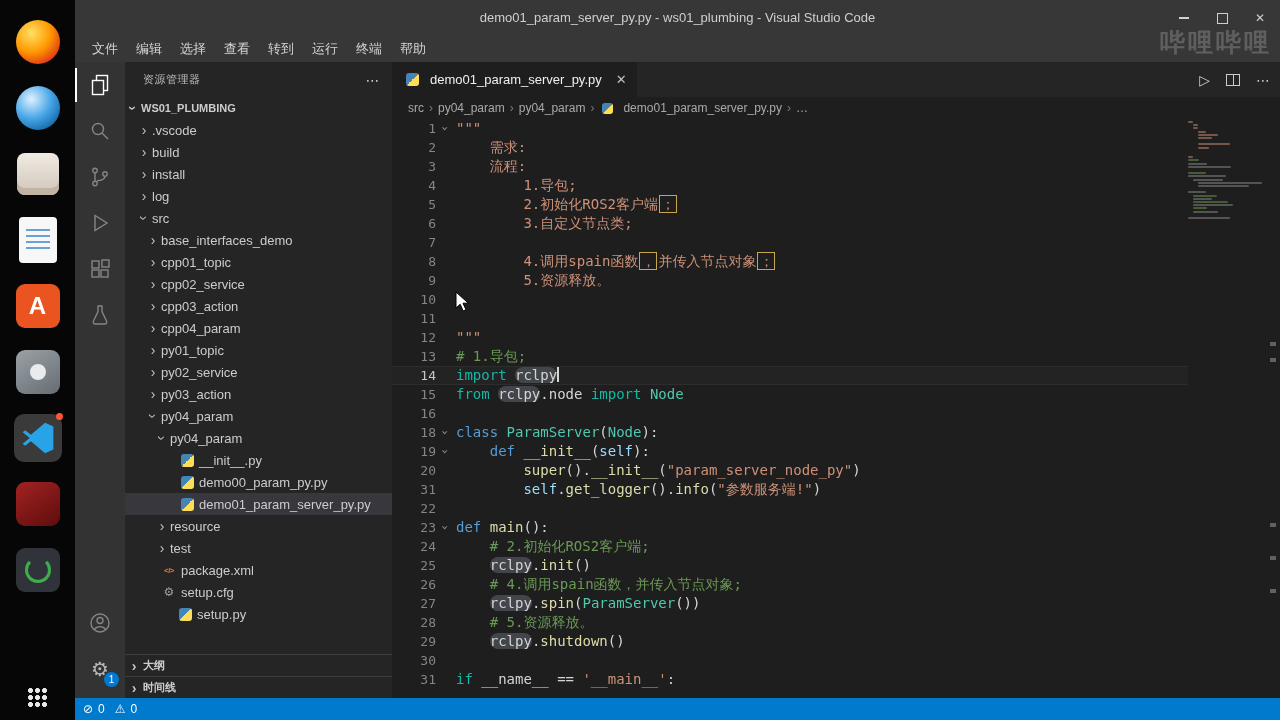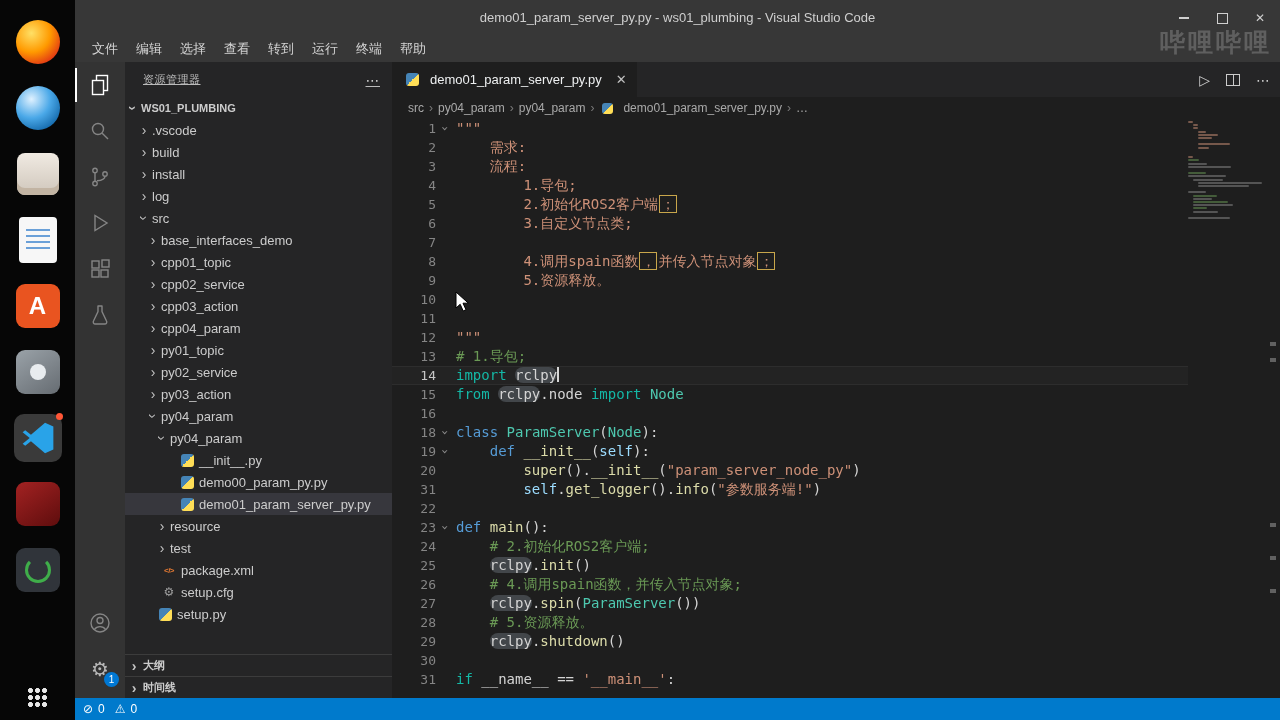--- a/index.html
+++ b/index.html
@@ -48,21 +48,21 @@
   .ab-item svg { stroke:currentColor; fill:none; stroke-width:1.4; }
   .ab-item.active { color:#ffffff; }
   .ab-item.active::before { content:""; position:absolute; left:0; top:6px; bottom:6px; width:2px; background:#ffffff; }
   .ab-bottom { margin-top:auto; display:flex; flex-direction:column; align-items:center; padding-bottom:6px; }
   .gear-glyph { font-size:20px; color:#b8b8b8; line-height:1; }
   .ab-badge { position:absolute; right:6px; bottom:5px; width:15px; height:15px; border-radius:50%; background:#0078d4; color:#fff;
               font-size:10px; display:flex; align-items:center; justify-content:center; }
 
   
   .sidebar { width:267px; background:#252526; flex:none; position:relative; display:flex; flex-direction:column; }
-  .sidebar-header { height:35px; display:flex; align-items:center; padding:0 12px 0 18px; color:#bbbbbb; font-size:11px; letter-spacing:.5px; flex:none;text-decoration:underline; }
+  .sidebar-header { height:35px; display:flex; align-items:center; padding:0 12px 0 18px; color:#bbbbbb; font-size:11px; letter-spacing:.5px; flex:none; }
   .sidebar-more { margin-left:auto; color:#cccccc; font-size:14px; cursor:pointer; }
   .section-title { height:22px; display:flex; align-items:center; font-weight:bold; font-size:11px; color:#cccccc; cursor:pointer; flex:none; }
   .tree { flex:1; overflow:hidden; }
   .tree-row { height:22px; display:flex; align-items:center; color:#cccccc; font-size:13px; cursor:pointer; white-space:nowrap; }
   .tree-row.selected { background:#37373d; }
   .chev { width:16px; flex:none; text-align:center; color:#c5c5c5; font-size:14px; line-height:1; }
   .chev.exp { transform:rotate(90deg); }
   .chev-spacer { width:16px; flex:none; }
   .fi { width:16px; height:15px; flex:none; margin-right:4px; display:flex; align-items:center; justify-content:center; }
   .fi-python { }
@@ -344,21 +344,21 @@
             <div class="tree-row" style="padding-left: 20px;">
               <span class="chev-spacer"></span>
               <span class="fi fi-xml">&lt;/&gt;</span>
               <span class="tree-label">package.xml</span>
             </div>
             <div class="tree-row" style="padding-left: 20px;">
               <span class="chev-spacer"></span>
               <span class="fi fi-cfg">⚙</span>
               <span class="tree-label">setup.cfg</span>
             </div>
-            <div class="tree-row" style="padding-left: 16px;">
+            <div class="tree-row" style="padding-left: 36px;">
               <span class="chev-spacer"></span>
               <span class="fi fi-python">
                 <span class="pysq"></span>
               </span>
               <span class="tree-label">setup.py</span>
             </div>
           </div>
         <div class="side-panels">
           <div class="side-panel">
             <span class="chev">›</span>

